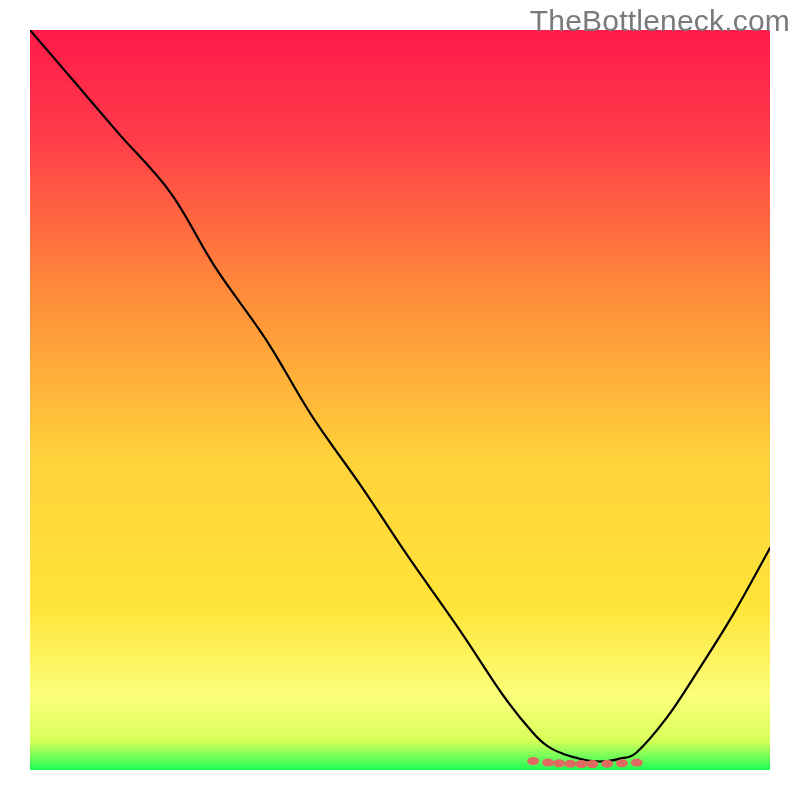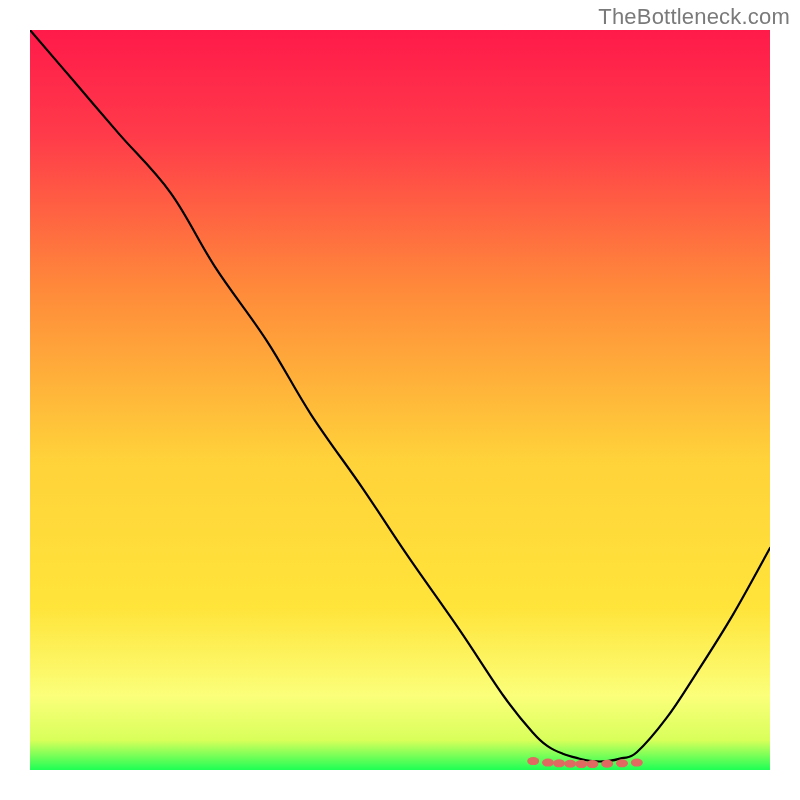--- a/index.html
+++ b/index.html
@@ -7,21 +7,21 @@
   .chart-container {
     position: relative;
     width: 800px;
     height: 800px;
   }
   .watermark {
     position: absolute;
     top: 4px;
     right: 10px;
     font-family: Arial, Helvetica, sans-serif;
-    font-size: 22px;
+    font-size: 30px;
     color: #7a7a7a;
     font-weight: 500;
     letter-spacing: 0.2px;
     z-index: 10;
   }
   .plot-area {
     position: absolute;
     left: 30px;
     top: 30px;
     width: 740px;

